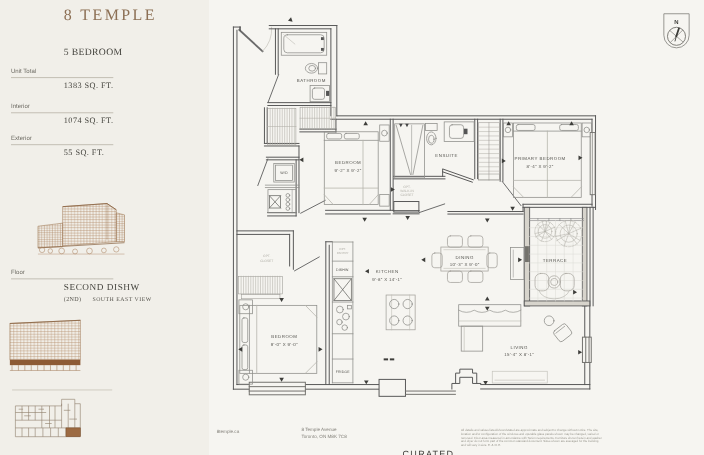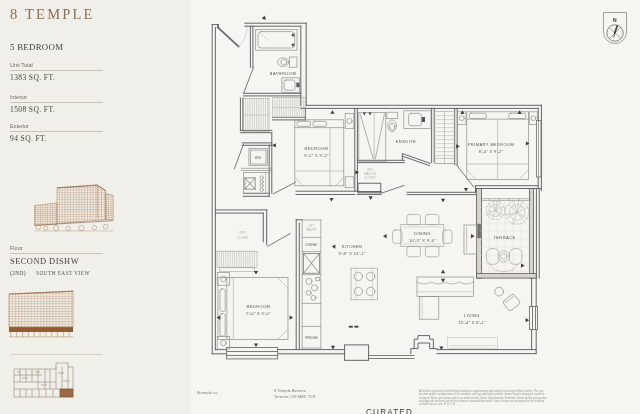--- a/index.html
+++ b/index.html
@@ -1,39 +1,39 @@
 <!DOCTYPE html>
 <html><head>
 <meta charset="utf-8">
 <style>
   html,body{margin:0;padding:0;}
   body{width:640px;height:414px;background:#f6f5f1;-webkit-font-smoothing:antialiased;font-family:"Liberation Sans",sans-serif;position:relative;overflow:hidden;}
   .abs{position:absolute;}
-  .serif{font-family:"Liberation Serif",serif;}
+  .serif{font-family:"Liberation Serif",serif;margin-left:48px;}
 </style>
 </head>
 <body>
 
 <div class="abs" style="left:0;top:0;width:190px;height:414px;background:#f1efe9;"></div>
 
 <div class="abs serif" style="left:10px;top:6px;font-size:14.5px;letter-spacing:2.2px;color:#8c6f54;">8 TEMPLE</div>
 
 <div class="abs serif" style="left:10px;top:42px;font-size:8.8px;letter-spacing:0.3px;color:#45443e;">5 BEDROOM</div>
 
 <div class="abs" style="left:10px;top:62px;font-size:5.5px;color:#6e6c64;">Unit Total</div>
 <div class="abs" style="left:10px;top:70px;width:93px;height:0;border-top:0.7px solid #c7c3b8;"></div>
 <div class="abs serif" style="left:10px;top:73px;font-size:7.5px;letter-spacing:0.4px;color:#45443e;">1383 SQ. FT.</div>
 
 <div class="abs" style="left:10px;top:94px;font-size:5.5px;color:#6e6c64;">Interior</div>
 <div class="abs" style="left:10px;top:102px;width:93px;height:0;border-top:0.7px solid #c7c3b8;"></div>
-<div class="abs serif" style="left:10px;top:105px;font-size:7.5px;letter-spacing:0.4px;color:#45443e;">1508 SQ. FT.</div>
+<div class="abs serif" style="left:10px;top:105px;font-size:7.5px;letter-spacing:0.4px;color:#45443e;">1074 SQ. FT.</div>
 
 <div class="abs" style="left:10px;top:123px;font-size:5.5px;color:#6e6c64;">Exterior</div>
 <div class="abs" style="left:10px;top:131px;width:93px;height:0;border-top:0.7px solid #c7c3b8;"></div>
-<div class="abs serif" style="left:10px;top:134px;font-size:7.5px;letter-spacing:0.4px;color:#45443e;">94 SQ. FT.</div>
+<div class="abs serif" style="left:10px;top:134px;font-size:7.5px;letter-spacing:0.4px;color:#45443e;">55 SQ. FT.</div>
 
 <div class="abs" style="left:10px;top:245px;font-size:5.5px;color:#6e6c64;">Floor</div>
 <div class="abs" style="left:10px;top:253px;width:93px;height:0;border-top:0.7px solid #c7c3b8;"></div>
 <div class="abs serif" style="left:10px;top:257px;font-size:8.4px;letter-spacing:0.5px;color:#45443e;">SECOND DISHW</div>
 <div class="abs serif" style="left:10px;top:270px;font-size:5.5px;letter-spacing:0.3px;color:#55534c;">(2ND)</div>
 <div class="abs serif" style="left:36px;top:270px;font-size:5.3px;letter-spacing:0.45px;color:#55534c;">SOUTH EAST VIEW</div>
 
 <div class="abs" style="left:11px;top:354px;width:91px;height:0;border-top:0.7px solid #d3cfc5;"></div>
 
 <svg class="abs" style="left:27px;top:182px;" width="89" height="52" viewBox="0 0 95 55">

